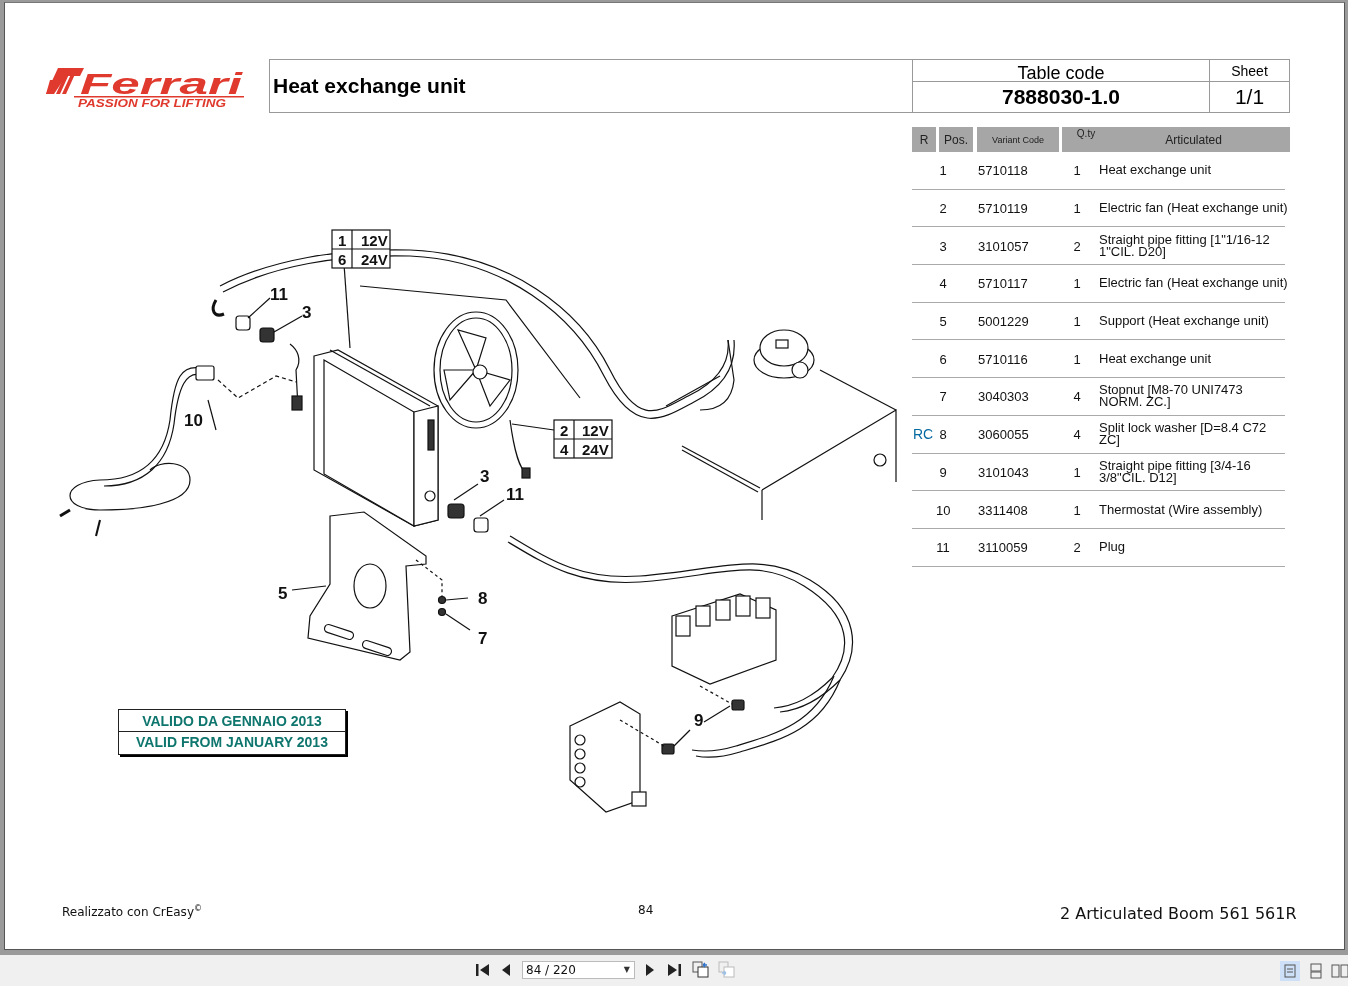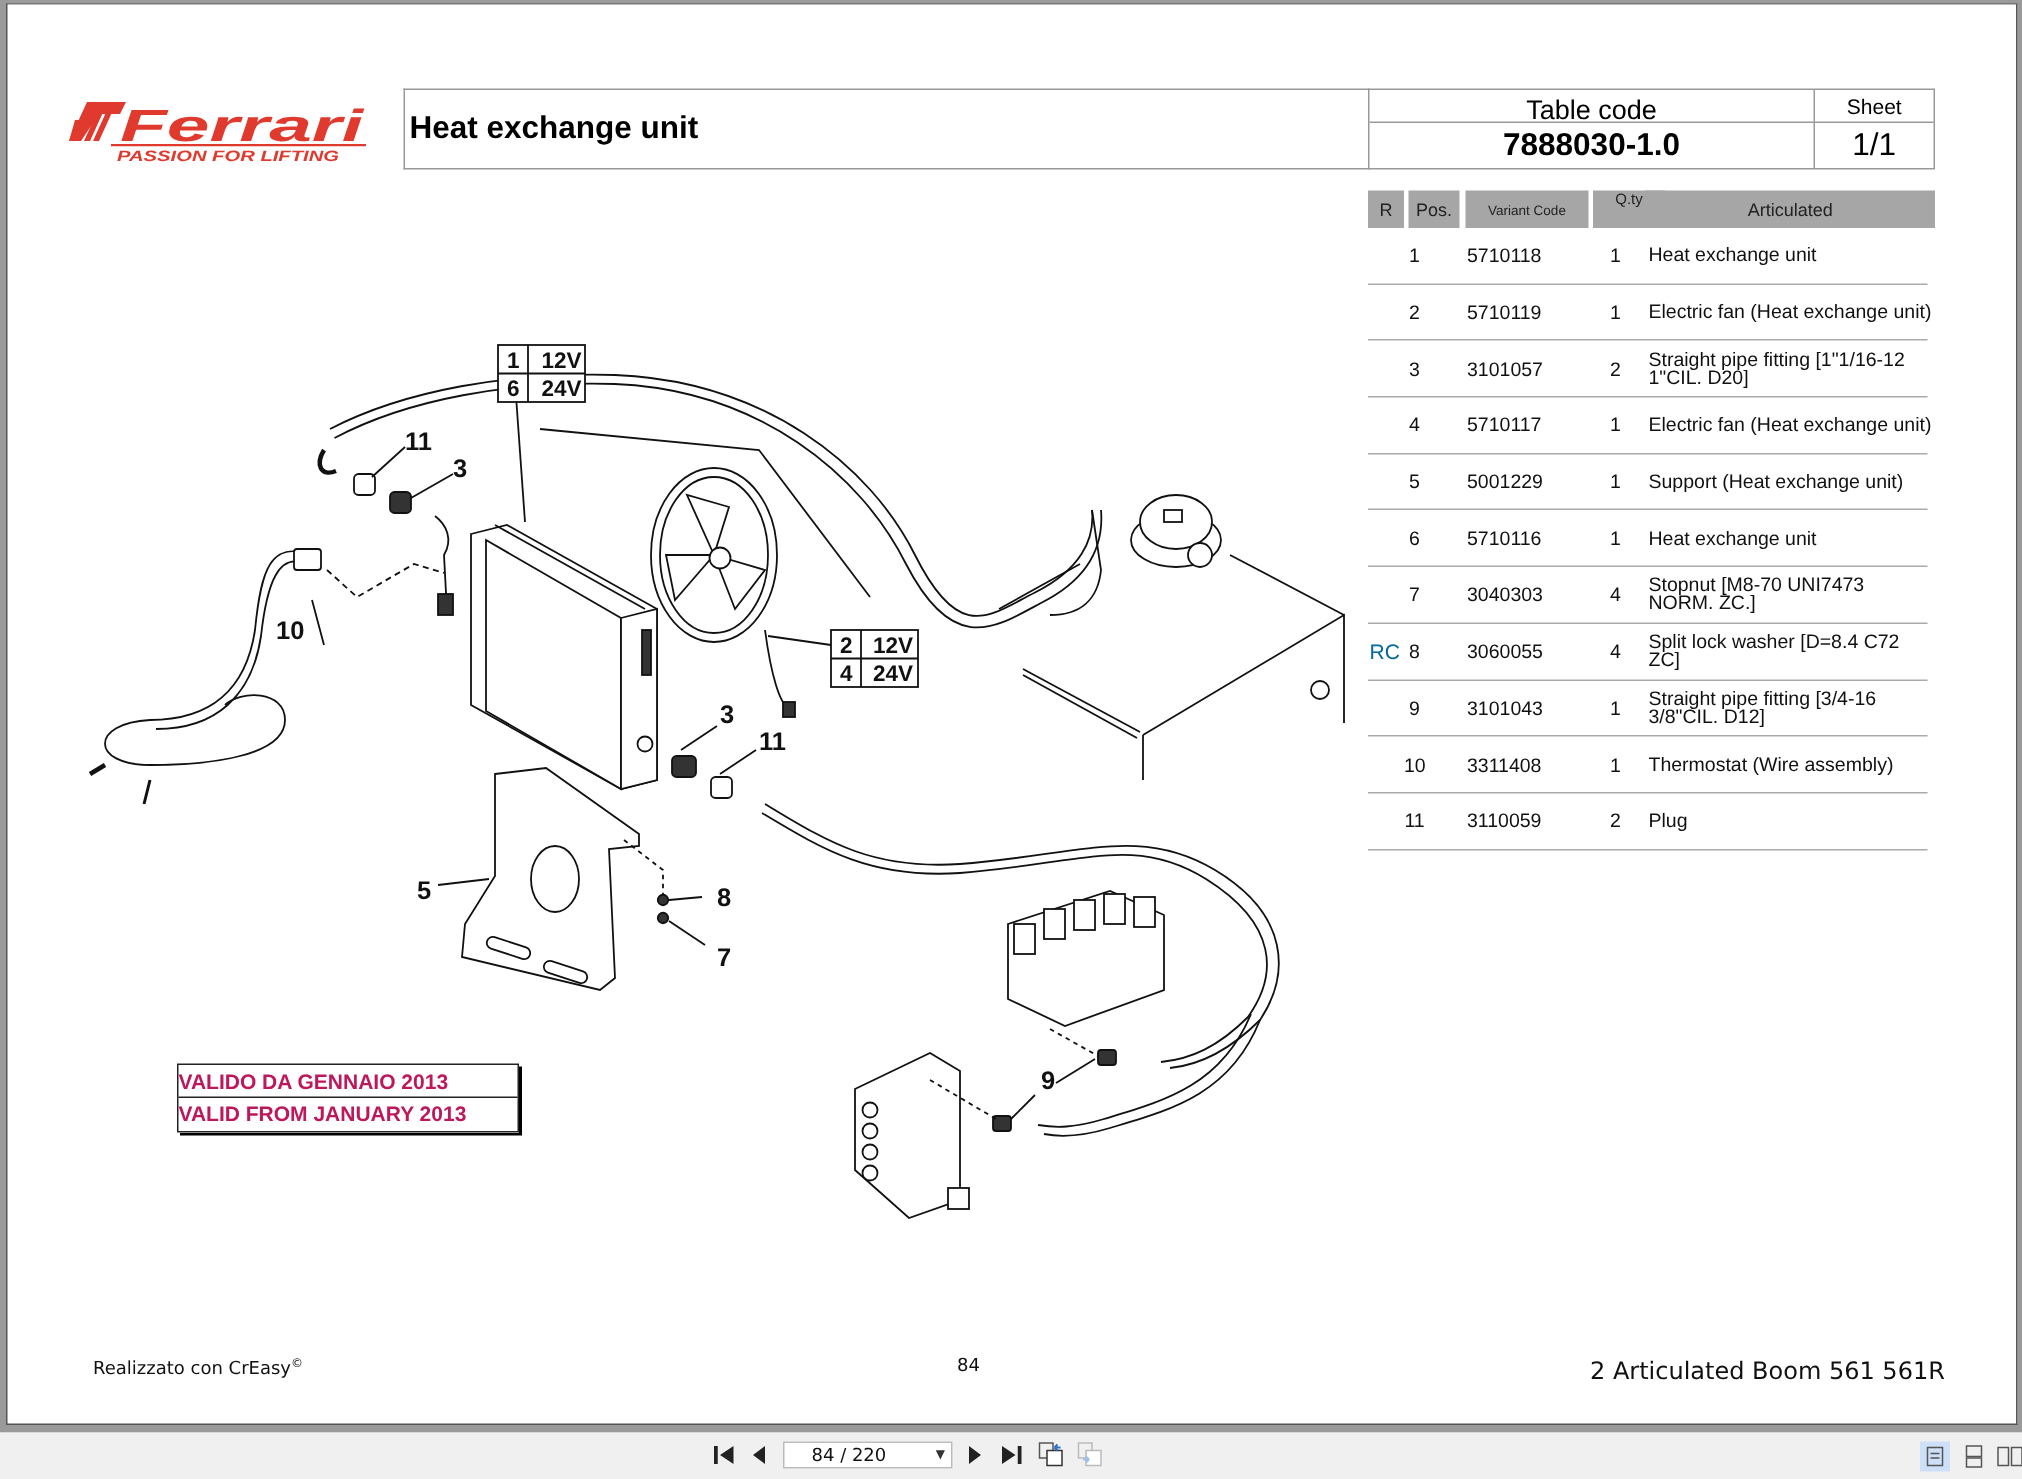--- a/index.html
+++ b/index.html
@@ -52,36 +52,36 @@
   .row .pos { left: 24px; width: 14px; text-align: center; }
   .row .code { left: 66px; }
   .row .qty { left: 160px; width: 10px; text-align: center; }
   .row .desc { left: 187px; width: 190px; line-height: 12px; }
 
   .diagram { position: absolute; left: 40px; top: 220px; width: 870px; height: 600px; }
   .valid-box {
     position: absolute; left: 118px; top: 709px; width: 226px; height: 44px;
     border: 1px solid #222; box-shadow: 2px 2px 0 #000;
   }
-  .valid-box .line { position: absolute; left: 0; width: 226px; font-weight: bold; font-size: 14px; color: #be185d; }
+  .valid-box .line { position: absolute; left: 0; width: 226px; text-align: center; font-weight: bold; font-size: 14px; color: #0f766e; }
   .valid-box .l1 { top: 3px; }
   .valid-box .l2 { top: 24px; }
   .valid-box .sep { position: absolute; left: 0; top: 21px; width: 226px; height: 1px; background: #222; }
 
   .footer-left { position: absolute; left: 62px; top: 904px; font-family: "DejaVu Sans", sans-serif; font-size: 12px; color: #111; }
   .footer-left sup { font-size: 8px; }
   .footer-page { position: absolute; left: 638px; top: 903px; font-family: "DejaVu Sans", sans-serif; font-size: 12px; color: #111; }
   .footer-right { position: absolute; left: 1060px; top: 904px; font-family: "DejaVu Sans", sans-serif; font-size: 16px; color: #111; }
 
   .toolbar { position: absolute; left: 0; top: 955px; width: 1348px; height: 31px; background: #f0f0f0; }
   .tb-btn { position: absolute; top: 6px; width: 18px; height: 18px; display: flex; align-items: center; justify-content: center; cursor: pointer; }
   .page-select {
     position: absolute; left: 522px; top: 6px; width: 113px; height: 18px;
     background: #fff; border: 1px solid #bbb; box-sizing: border-box;
-    font-family: "DejaVu Sans", sans-serif; font-size: 12px; color: #111; padding-left: 18px; line-height: 16px;
+    font-family: "DejaVu Sans", sans-serif; font-size: 12px; color: #111; padding-left: 3px; line-height: 16px;
   }
   .page-select .arrow { position: absolute; right: 4px; top: 0; font-size: 8px; color: #333; }
   .view-btn { position: absolute; top: 6px; width: 20px; height: 20px; display: flex; align-items: center; justify-content: center; }
   .view-btn.active { background: #cde0f7; }
 </style>
 </head>
 <body>
 
 <div class="viewer-bg"></div>
 

